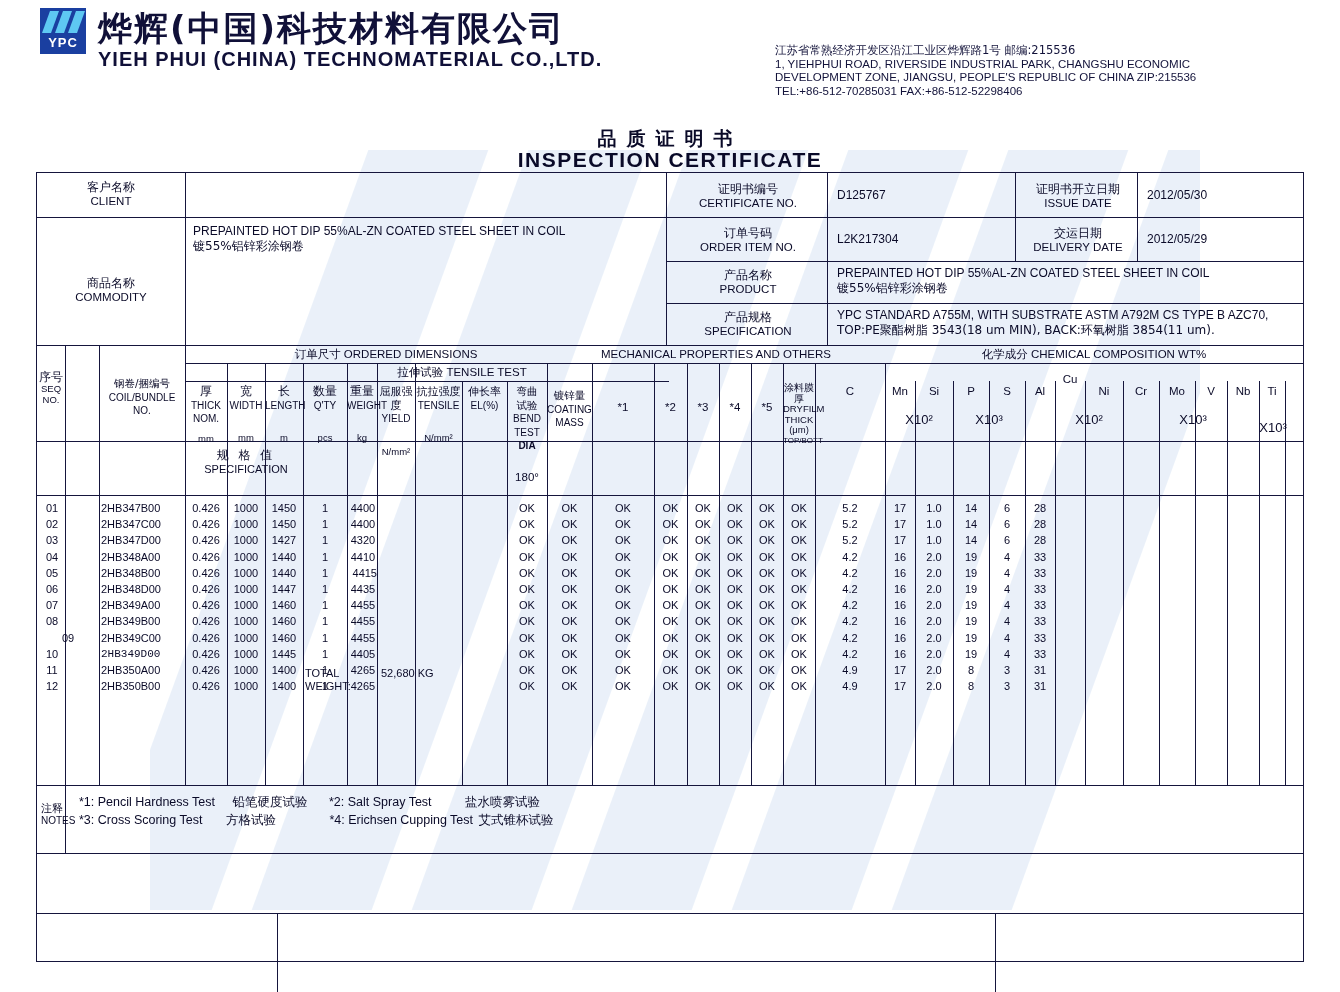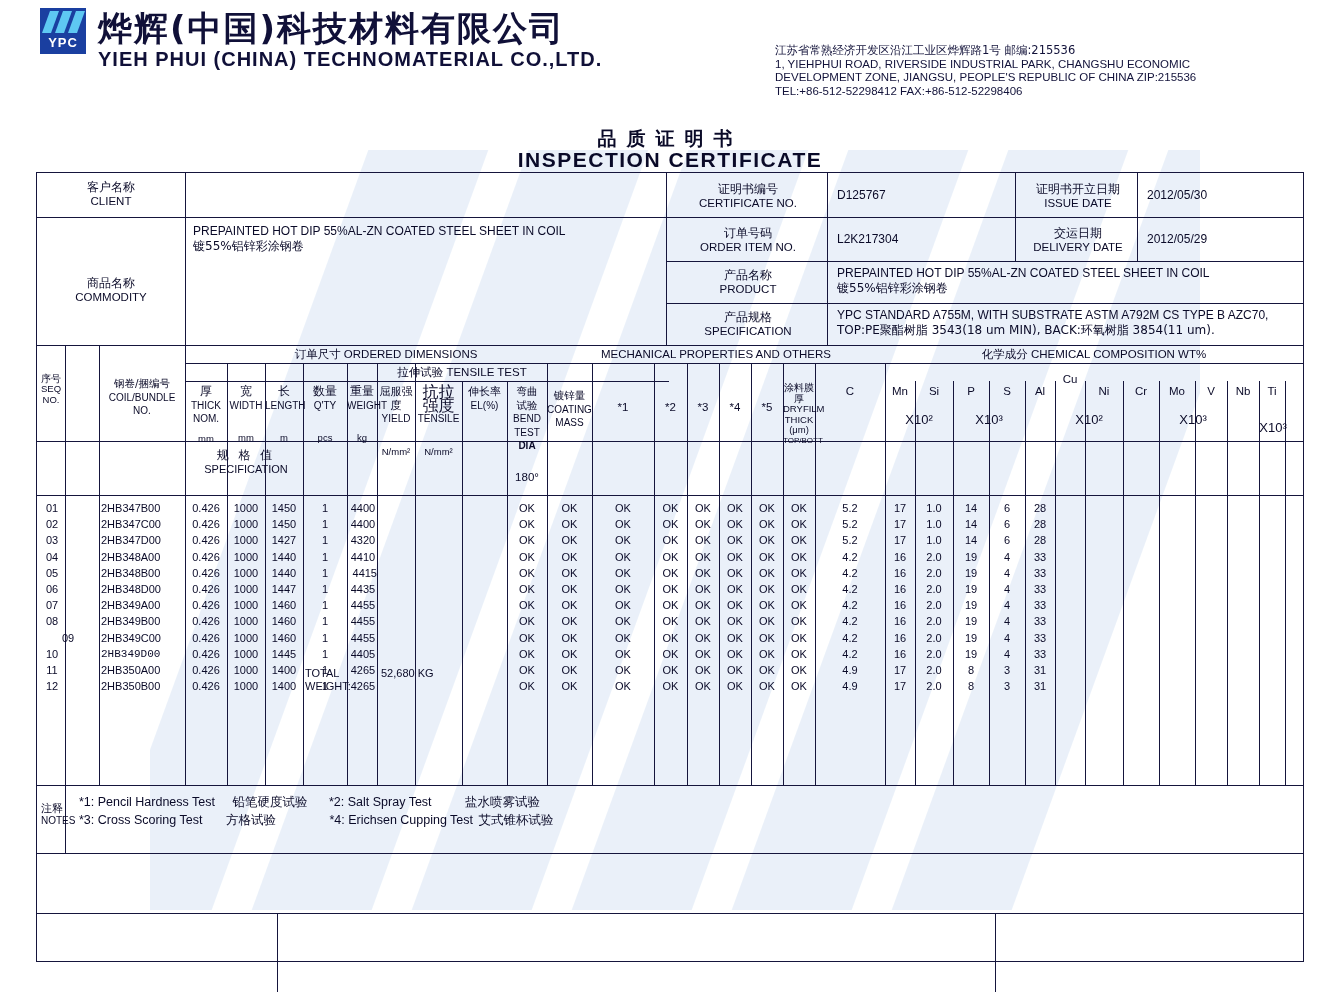--- a/index.html
+++ b/index.html
@@ -84,21 +84,21 @@
       <div class="stripe s2"></div>
       <div class="stripe s3"></div>
       <div class="txt">YPC</div>
     </div>
     <div class="cn-title">烨辉(中国)科技材料有限公司</div>
     <div class="en-title">YIEH PHUI (CHINA) TECHNOMATERIAL CO.,LTD.</div>
     <div class="addr">
       <div class="cn">江苏省常熟经济开发区沿江工业区烨辉路1号 邮编:215536</div>
       <div>1, YIEHPHUI ROAD, RIVERSIDE INDUSTRIAL PARK, CHANGSHU ECONOMIC</div>
       <div>DEVELOPMENT ZONE, JIANGSU, PEOPLE'S REPUBLIC OF CHINA ZIP:215536</div>
-      <div>TEL:+86-512-52298412  FAX:+86-512-52298406</div>
+      <div>TEL:+86-512-70285031  FAX:+86-512-52298406</div>
     </div>
   </div>
 
   <div class="doc-title-cn">品质证明书</div>
   <div class="doc-title-en">INSPECTION CERTIFICATE</div>
 
   <div class="frame">
 
     <div class="ln h" style="left:0;top:44px;width:1266px;"></div>
     <div class="ln h" style="left:629px;top:88px;width:637px;"></div>
@@ -207,21 +207,21 @@
       <div>COMMODITY</div>
     </div>
     <div class="cell val" style="left:156px;top:52px;width:470px;">PREPAINTED HOT DIP 55%AL-ZN COATED STEEL SHEET IN COIL</div>
     <div class="cell valcn" style="left:156px;top:67px;width:470px;">镀55%铝锌彩涂钢卷</div>
 
     <div class="cell lbl" style="left:190px;top:175px;width:318px;">订单尺寸 ORDERED DIMENSIONS</div>
     <div class="cell lbl" style="left:510px;top:175px;width:338px;">MECHANICAL PROPERTIES AND OTHERS</div>
     <div class="cell lbl" style="left:848px;top:175px;width:418px;">化学成分 CHEMICAL COMPOSITION WT%</div>
 
     <div class="cell lbl" style="left:0;top:200px;width:28px;">
-      <div class="cn" style="font-size:10px;line-height:11px;">序号</div>
+      <div class="cn" style="font-size:12px;line-height:11px;font-family:Liberation Mono, monospace;">序号</div>
       <div style="font-size:9.5px;line-height:10.5px;">SEQ</div>
       <div style="font-size:9.5px;line-height:10.5px;">NO.</div>
     </div>
     <div class="cell lbl" style="left:62px;top:204px;width:86px;">
       <div class="cn" style="font-size:10.5px;">钢卷/捆编号</div>
       <div style="font-size:10px;">COIL/BUNDLE</div>
       <div style="font-size:10px;">NO.</div>
     </div>
 
     <div class="cell lbl" style="left:148px;top:212px;width:42px;">
@@ -251,21 +251,21 @@
       <div style="font-size:9.5px;margin-top:19px;">kg</div>
     </div>
 
     <div class="cell lbl" style="left:340px;top:193px;width:170px;">拉伸试验 TENSILE TEST</div>
     <div class="cell lbl" style="left:340px;top:212px;width:38px;">
       <div class="cn" style="font-size:11px;">屈服强度</div>
         <div style="font-size:10px;">YIELD</div>
       <div style="font-size:9.5px;margin-top:19px;">N/mm²</div>
     </div>
     <div class="cell lbl" style="left:378px;top:212px;width:47px;">
-      <div class="cn" style="font-size:16px;">抗拉强度</div>
+      <div class="cn" style="font-size:11px;">抗拉强度</div>
         <div style="font-size:10px;">TENSILE</div>
       <div style="font-size:9.5px;margin-top:19px;">N/mm²</div>
     </div>
     <div class="cell lbl" style="left:425px;top:212px;width:45px;">
       <div class="cn" style="font-size:11px;">伸长率</div>
         <div style="font-size:10px;">EL(%)</div>
     </div>
 
     <div class="cell lbl" style="left:470px;top:212px;width:40px;">
       <div class="cn" style="font-size:10.5px;">弯曲</div>

